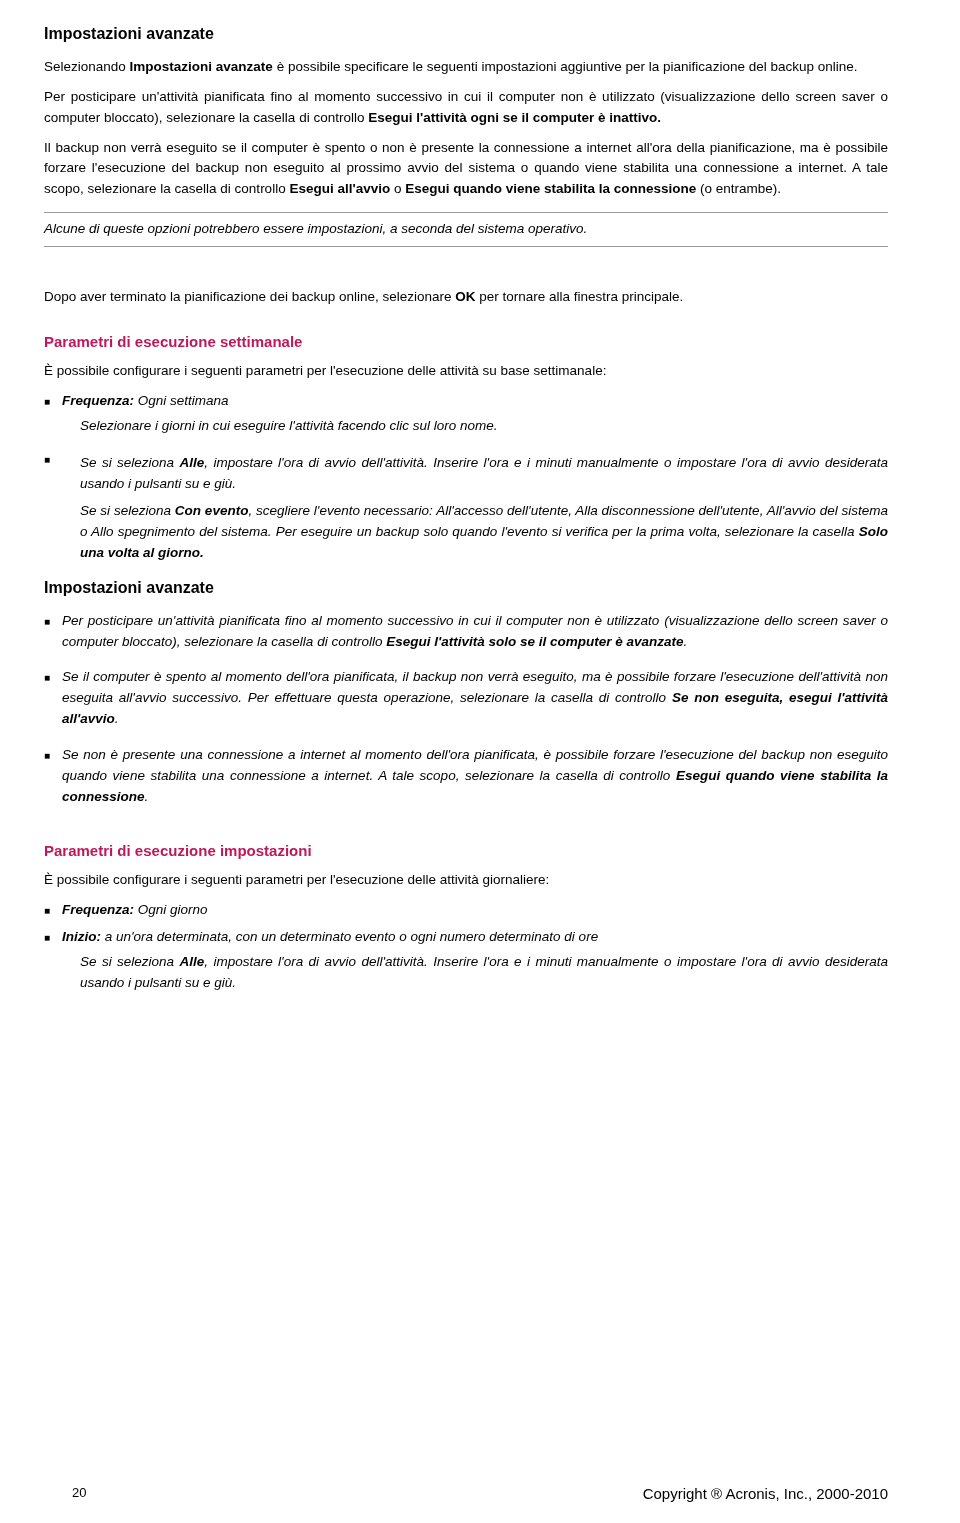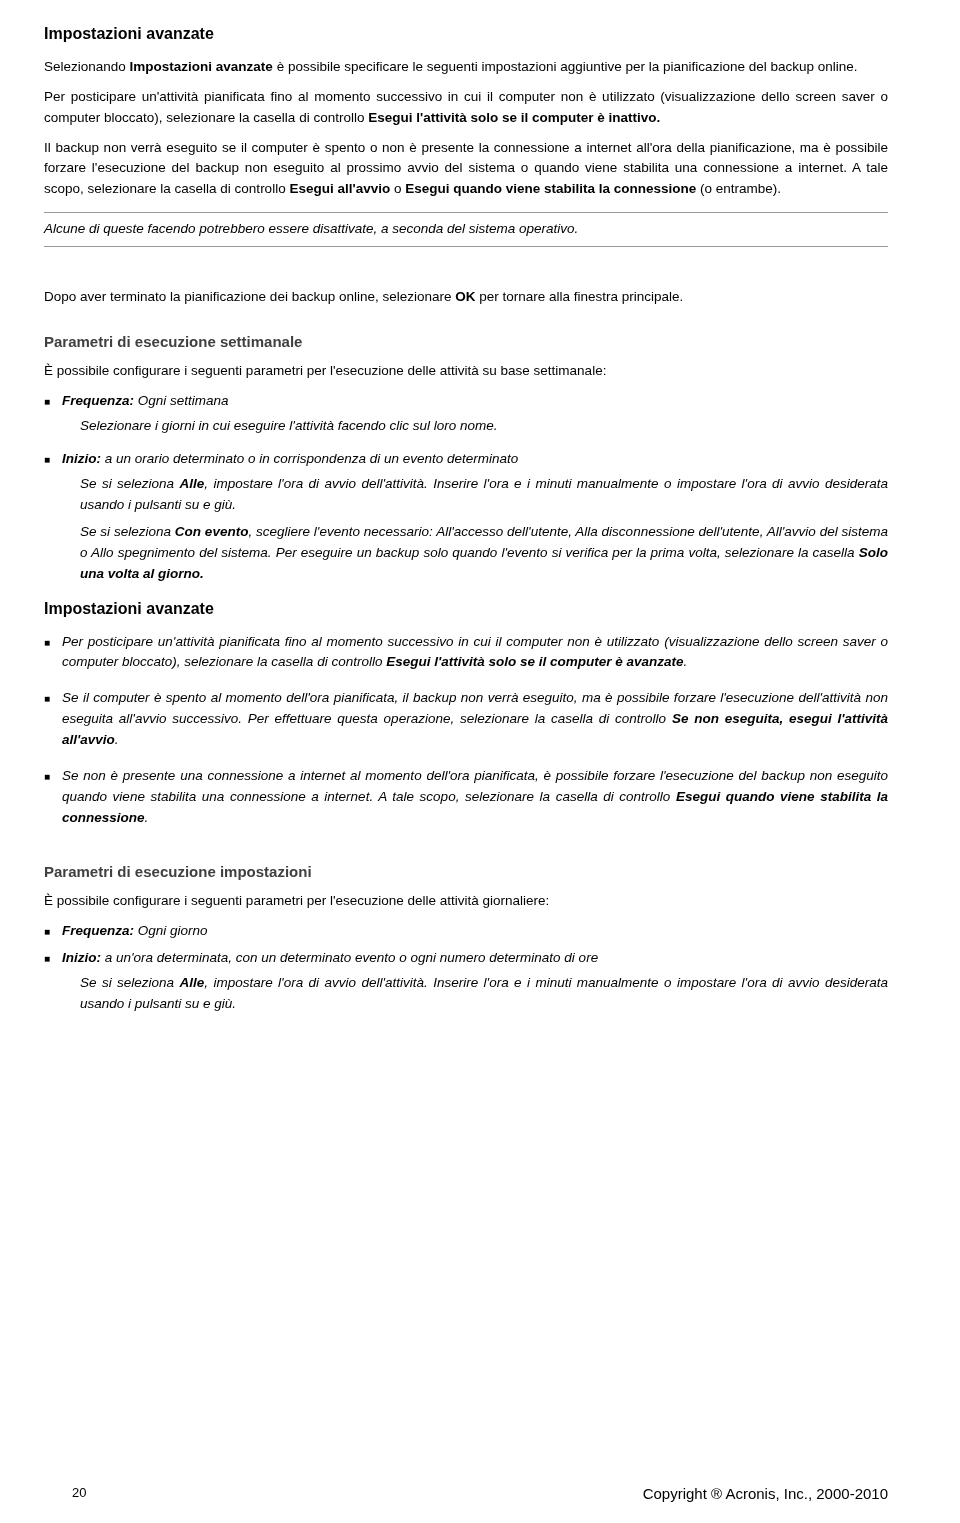--- a/index.html
+++ b/index.html
@@ -25,21 +25,21 @@
       font-size: 16px;
       font-weight: bold;
       color: #000;
       margin-bottom: 10px;
       margin-top: 4px;
     }
 
     h3 {
       font-size: 15px;
       font-weight: bold;
-      color: #404040;
+      color: #be185d;
       margin-top: 22px;
       margin-bottom: 8px;
     }
 
     p {
       margin-bottom: 9px;
       text-align: justify;
     }
 
     .italic-note {
@@ -109,29 +109,29 @@
 
 <div class="page-wrapper">
 
   <h2>Impostazioni avanzate</h2>
 
   <p>
     Selezionando <strong>Impostazioni avanzate</strong> è possibile specificare le seguenti impostazioni aggiuntive per la pianificazione del backup online.
   </p>
 
   <p>
-    Per posticipare un'attività pianificata fino al momento successivo in cui il computer non è utilizzato (visualizzazione dello screen saver o computer bloccato), selezionare la casella di controllo <strong>Esegui l'attività solo se il computer è inattivo.</strong>
+    Per posticipare un'attività pianificata fino al momento successivo in cui il computer non è utilizzato (visualizzazione dello screen saver o computer bloccato), selezionare la casella di controllo <strong>Esegui l'attività ogni se il computer è inattivo.</strong>
   </p>
 
   <p>
     Il backup non verrà eseguito se il computer è spento o non è presente la connessione a internet all'ora della pianificazione, ma è possibile forzare l'esecuzione del backup non eseguito al prossimo avvio del sistema o quando viene stabilita una connessione a internet. A tale scopo, selezionare la casella di controllo <strong>Esegui all'avvio</strong> o <strong>Esegui quando viene stabilita la connessione</strong> (o entrambe).
   </p>
 
   <p class="italic-note">
-    <em>Alcune di queste facendo potrebbero essere disattivate, a seconda del sistema operativo.</em>
+    <em>Alcune di queste opzioni potrebbero essere impostazioni, a seconda del sistema operativo.</em>
   </p>
 
   <div style="height: 28px;"></div>
 
   <p>
     Dopo aver terminato la pianificazione dei backup online, selezionare <strong>OK</strong> per tornare alla finestra principale.
   </p>
 
   <h3>Parametri di esecuzione settimanale</h3>
 
@@ -145,21 +145,20 @@
       <div class="bullet-content">
         <span><strong>Frequenza:</strong> Ogni settimana</span>
         <p class="sub-para">
           Selezionare i giorni in cui eseguire l'attività facendo clic sul loro nome.
         </p>
       </div>
     </li>
     <li>
       <span class="bullet-icon">■</span>
       <div class="bullet-content">
-        <span><strong>Inizio:</strong> a un orario determinato o in corrispondenza di un evento determinato</span>
         <p class="sub-para">
           Se si seleziona <strong>Alle</strong>, impostare l'ora di avvio dell'attività. Inserire l'ora e i minuti manualmente o impostare l'ora di avvio desiderata usando i pulsanti su e giù.
         </p>
         <p class="sub-para">
           Se si seleziona <strong>Con evento</strong>, scegliere l'evento necessario: All'accesso dell'utente, Alla disconnessione dell'utente, All'avvio del sistema o Allo spegnimento del sistema. Per eseguire un backup solo quando l'evento si verifica per la prima volta, selezionare la casella <strong>Solo una volta al giorno.</strong>
         </p>
       </div>
     </li>
   </ul>
 

